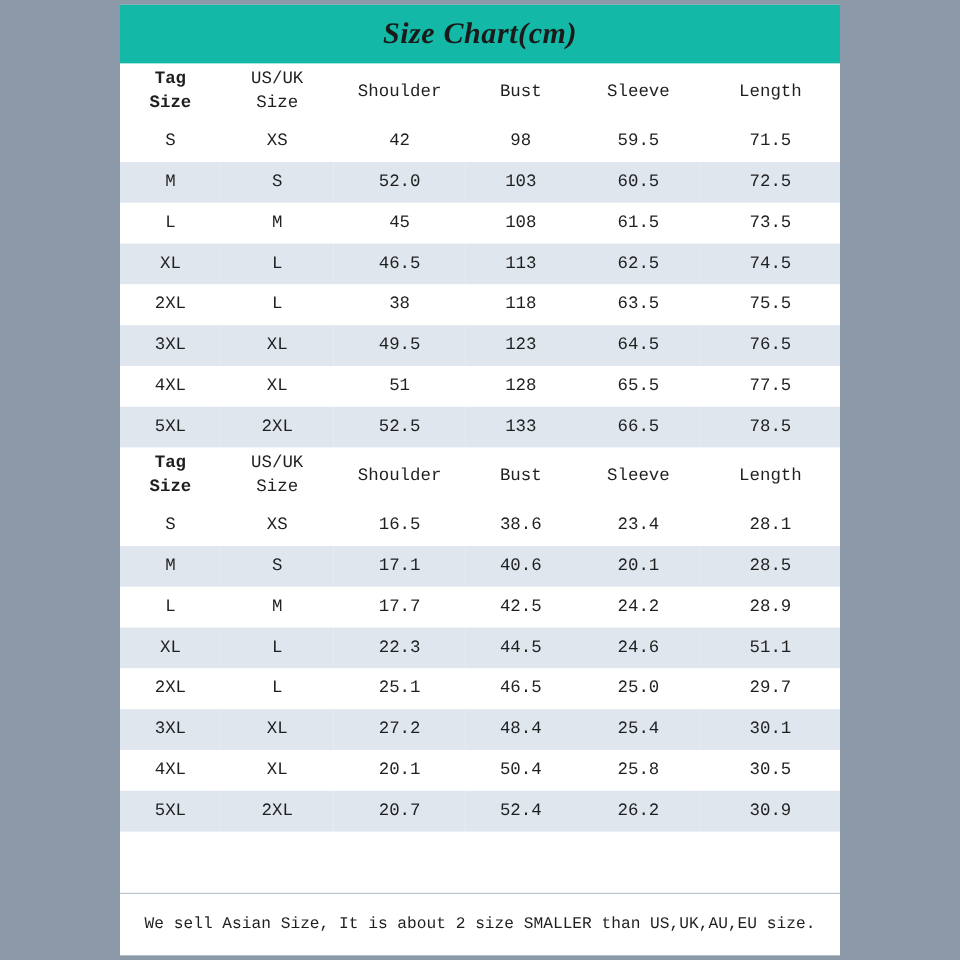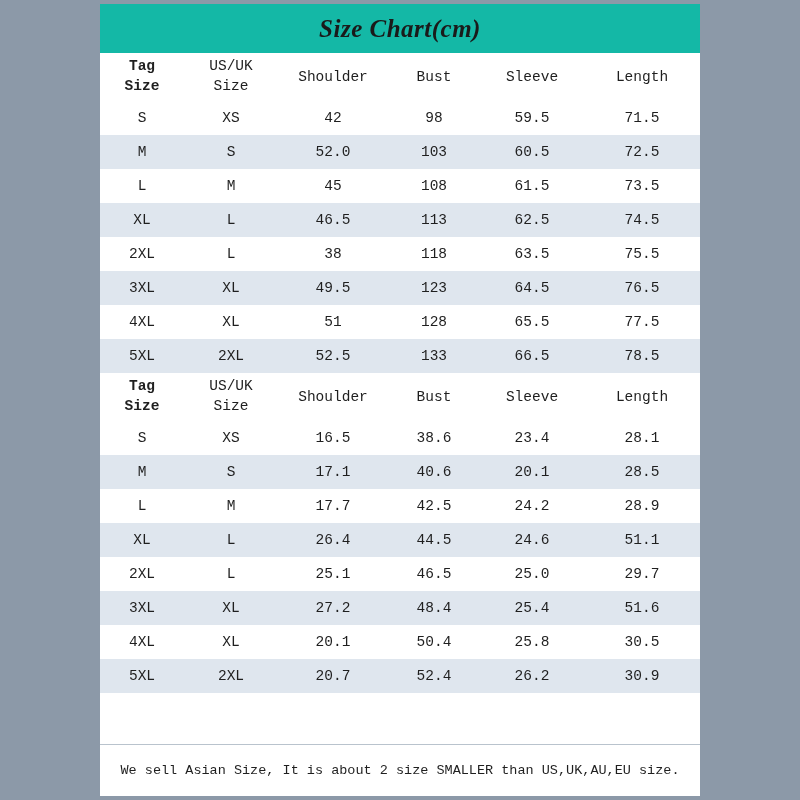--- a/index.html
+++ b/index.html
@@ -228,40 +228,40 @@
           <td>L</td>
           <td>M</td>
           <td>17.7</td>
           <td>42.5</td>
           <td>24.2</td>
           <td>28.9</td>
         </tr>
         <tr class="even">
           <td>XL</td>
           <td>L</td>
-          <td>26.4</td>
+          <td>22.3</td>
           <td>44.5</td>
           <td>24.6</td>
           <td>51.1</td>
         </tr>
         <tr class="odd">
           <td>2XL</td>
           <td>L</td>
           <td>25.1</td>
           <td>46.5</td>
           <td>25.0</td>
           <td>29.7</td>
         </tr>
         <tr class="even">
           <td>3XL</td>
           <td>XL</td>
           <td>27.2</td>
           <td>48.4</td>
           <td>25.4</td>
-          <td>51.6</td>
+          <td>30.1</td>
         </tr>
         <tr class="odd">
           <td>4XL</td>
           <td>XL</td>
           <td>20.1</td>
           <td>50.4</td>
           <td>25.8</td>
           <td>30.5</td>
         </tr>
         <tr class="even">

